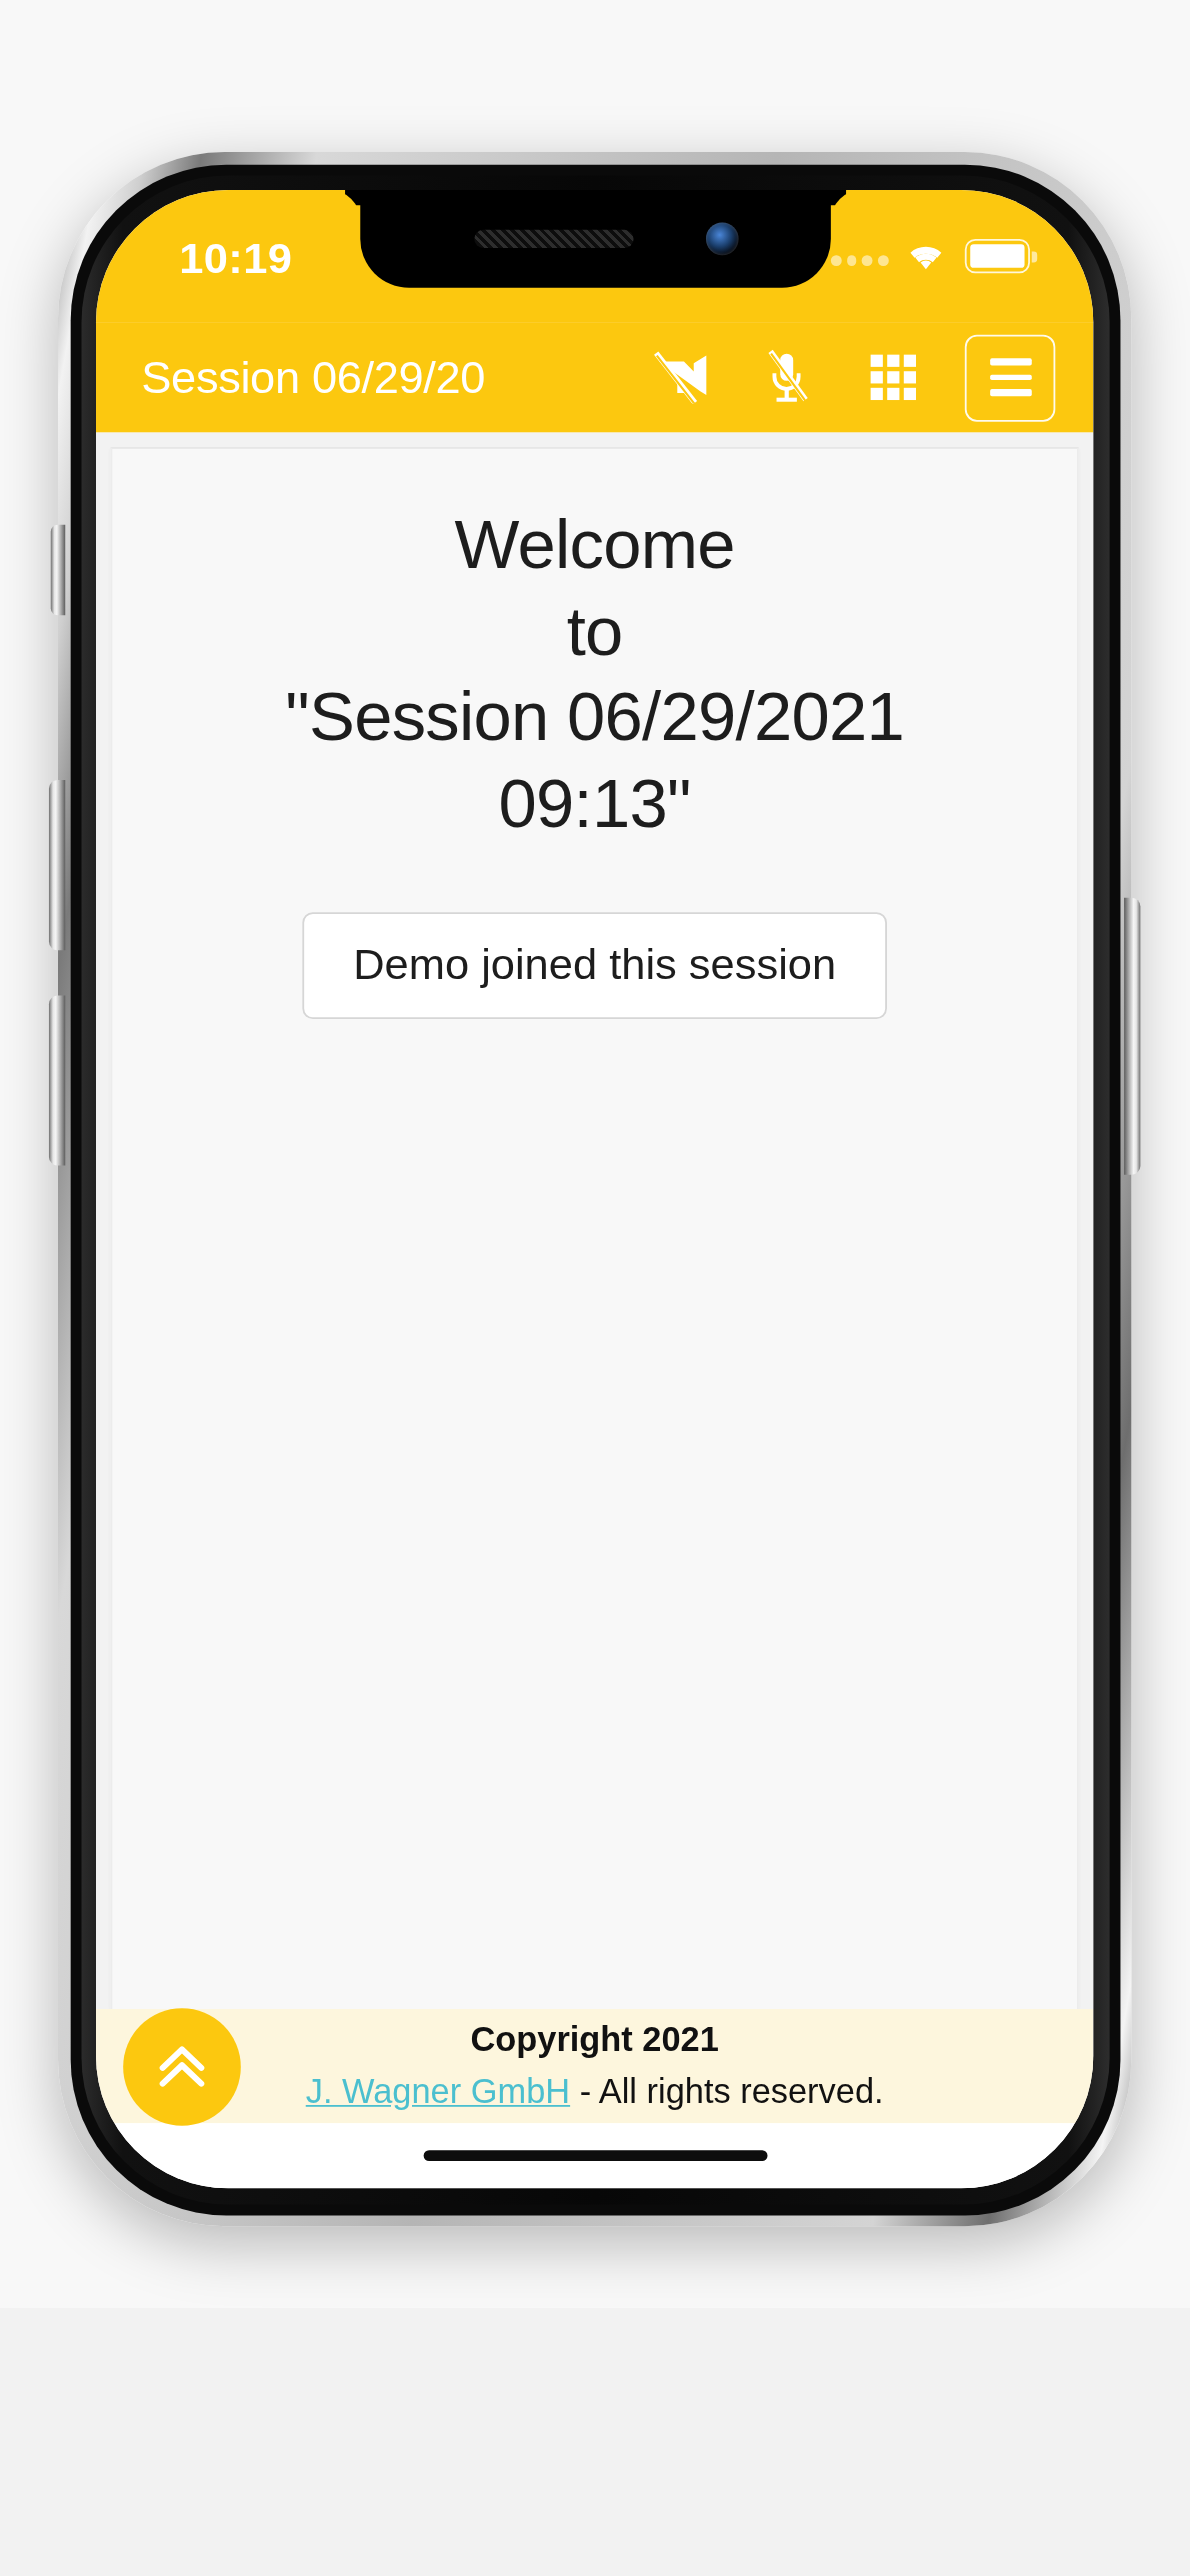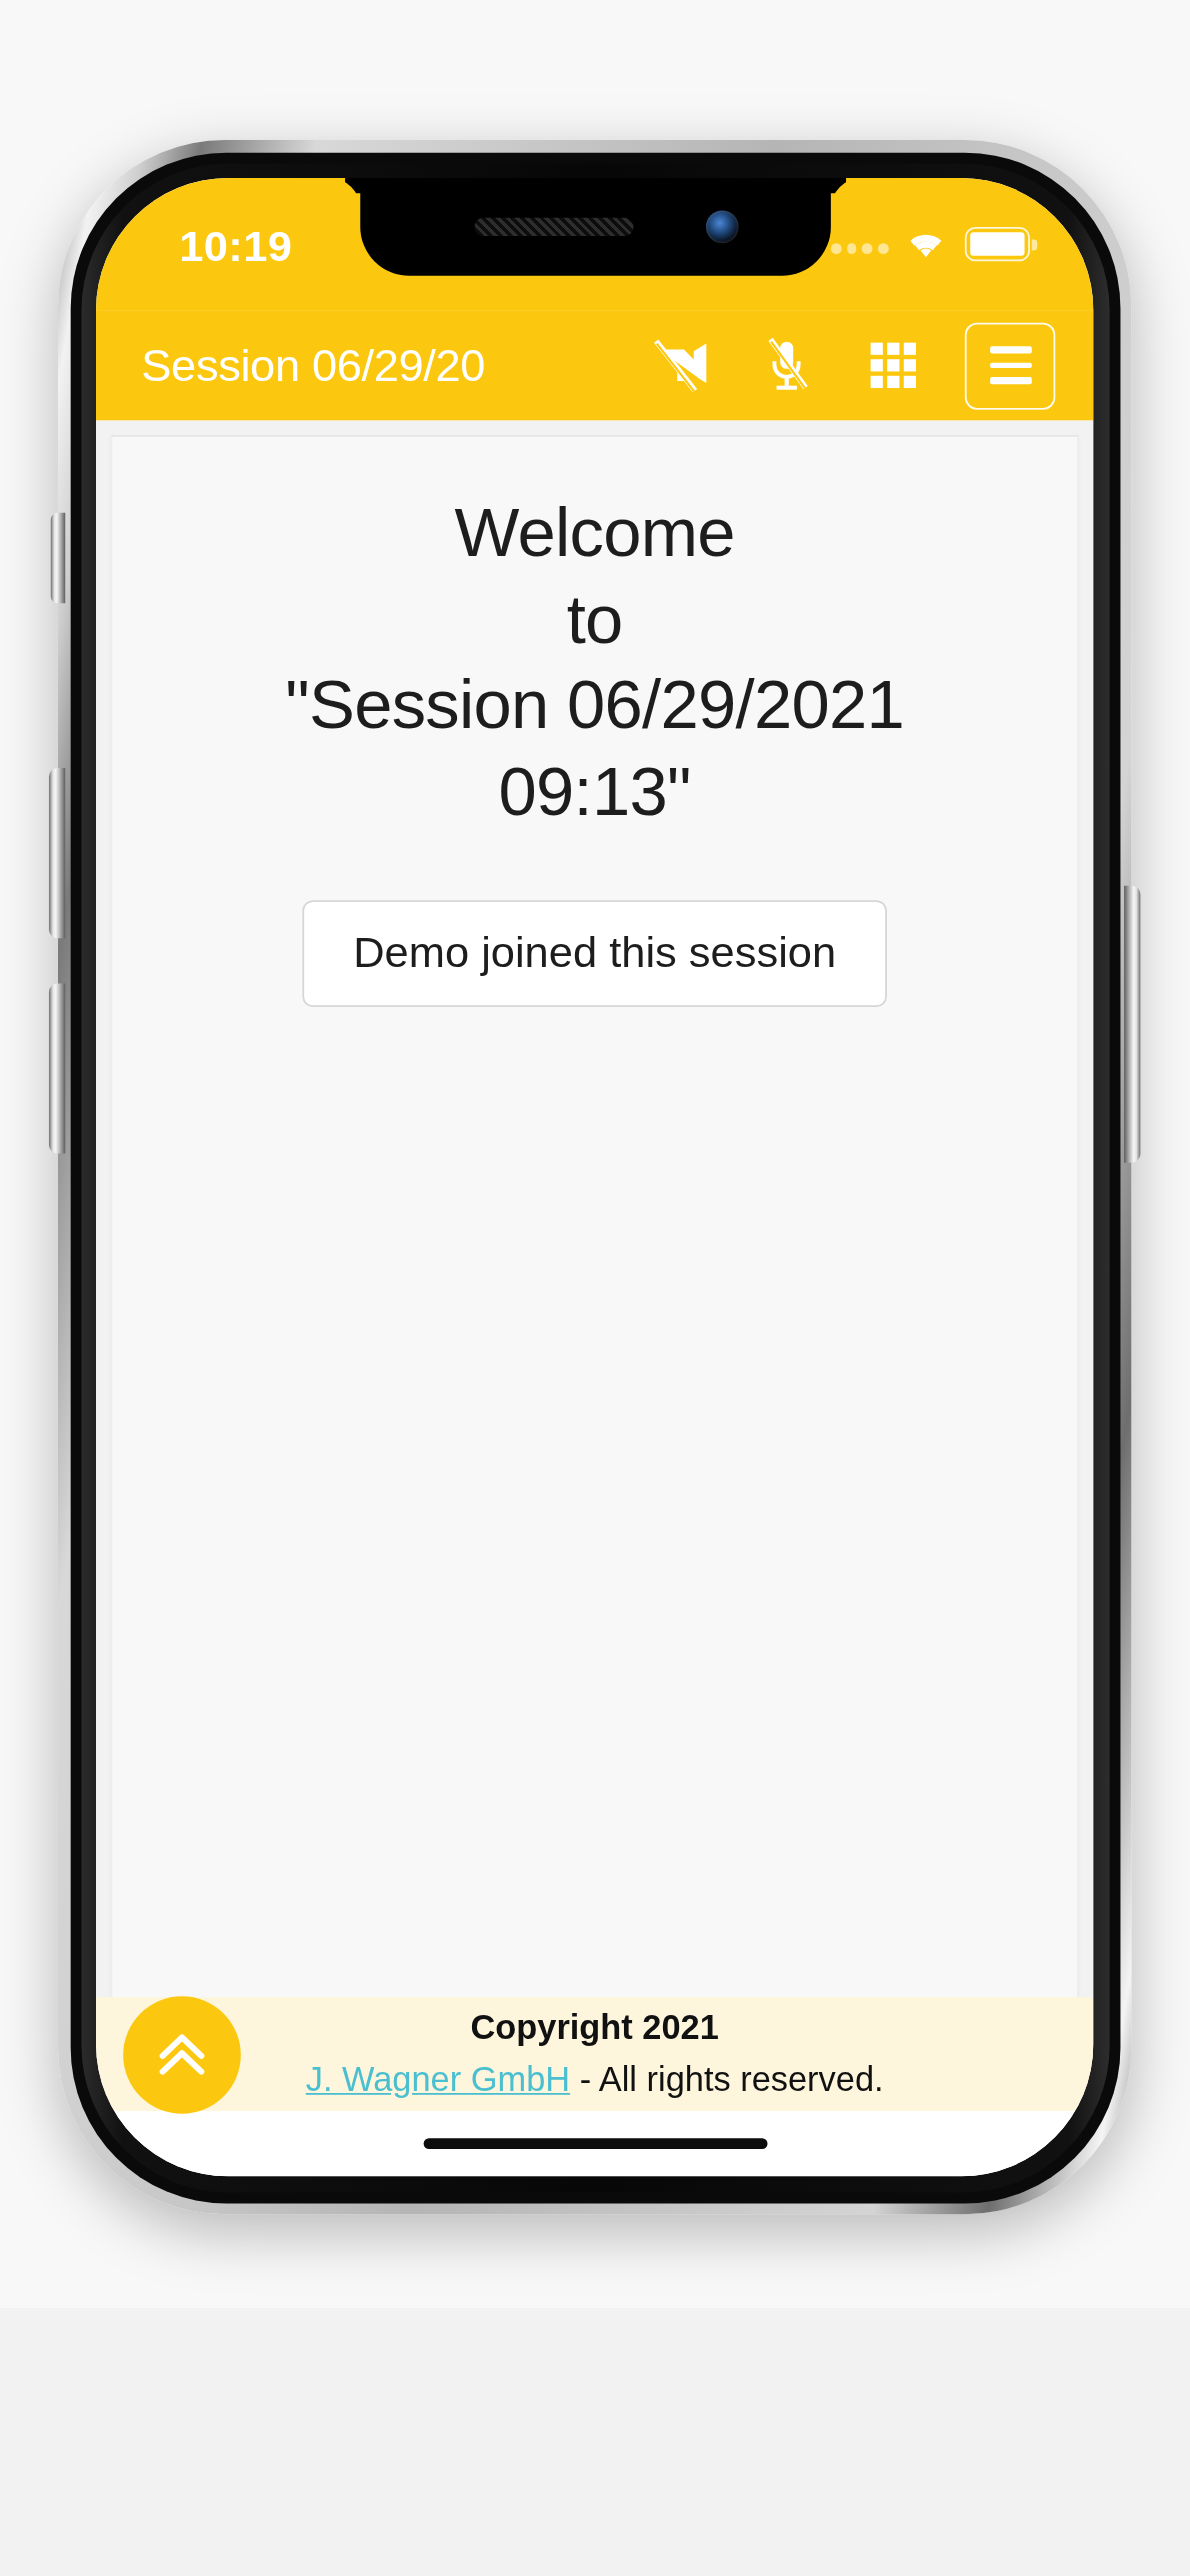--- a/index.html
+++ b/index.html
@@ -26,21 +26,21 @@
     left: 0; right: 0;
     top: 2308px;
     height: 268px;
     background: #f2f2f2;
   }
 
   
   #phone {
     position: absolute;
     left: 58px;
-    top: 140px;
+    top: 152px;
     width: 1073px;
     height: 1146px;
   }
   .phone-body {
     position: absolute;
     left: 0; top: 0;
     width: 593px;
     height: 1146px;
   }
 

